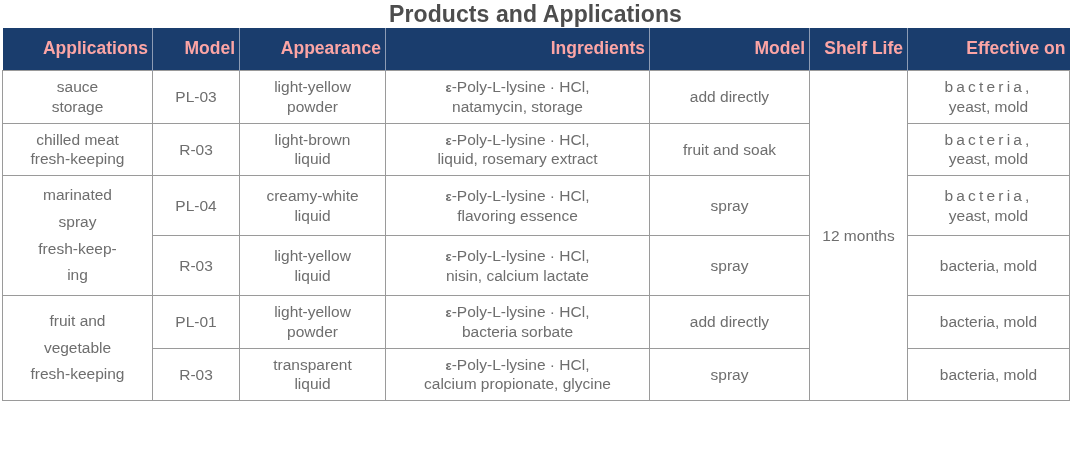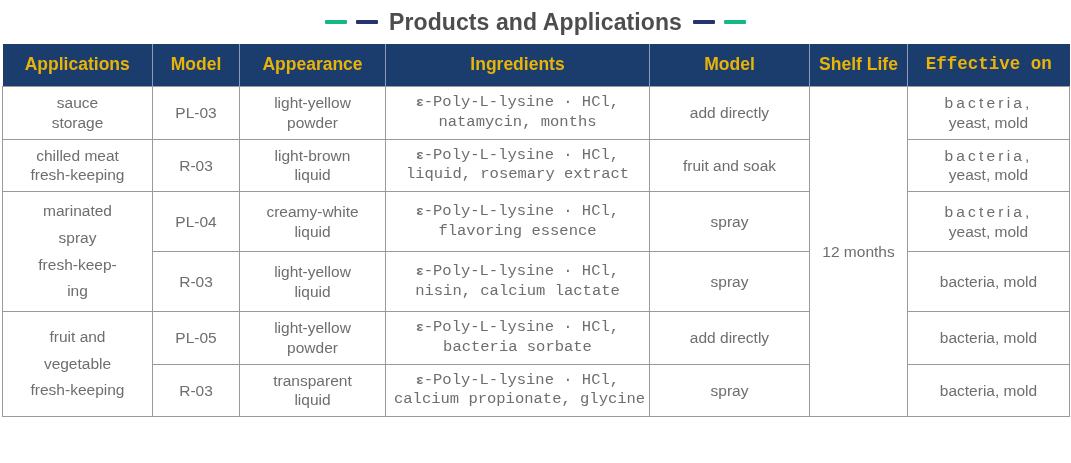--- a/index.html
+++ b/index.html
@@ -9,25 +9,26 @@
   }
   body {
     width: 1071px;
     height: 463px;
     font-family: "Liberation Sans", sans-serif;
     overflow: hidden;
   }
 
   
   .title-bar {
-    height: 44px;
+    height: 28px;
     display: flex;
     align-items: center;
     justify-content: center;
     gap: 9px;
+    flex-direction: column;
   }
   .dash {
     display: inline-block;
     width: 22px;
     height: 4px;
     border-radius: 1px;
   }
   .dash.green { background: #14b888; }
   .dash.navy  { background: #27336e; }
   .title-text {
@@ -44,45 +45,45 @@
     padding: 0 2px;
   }
   table.pa {
     border-collapse: collapse;
     width: 1067px;
     table-layout: fixed;
     margin: 0 auto;
   }
   table.pa thead th {
     background: #1a3d6d;
-    color: #eab308;
+    color: #fca5a5;
     font-size: 17.5px;
     font-weight: bold;
     height: 42px;
     padding: 0 4px;
-    text-align: center;
+    text-align: right;
     vertical-align: middle;
     border-right: 1px solid #8d9cb5;
     border-left: none;
     line-height: 1.1;
     white-space: nowrap;
   }
-  table.pa thead th:last-child { border-right: none; font-family: Liberation Mono, monospace; }
+  table.pa thead th:last-child { border-right: none; }
 
   table.pa tbody td {
     border: 1px solid #9a9a9a;
     color: #6e6e6e;
     font-size: 15.5px;
     text-align: center;
     vertical-align: middle;
     padding: 6px 5px;
     line-height: 1.28;
     font-weight: normal;
   }
-  table.pa tbody td.ingredients { padding-left: 8px; padding-right: 8px; font-family: Liberation Mono, monospace; }
+  table.pa tbody td.ingredients { padding-left: 8px; padding-right: 8px; }
 
   
   .eps {
     font-weight: bold;
     font-size: 13px;
     vertical-align: baseline;
   }
 
   
   td.app { line-height: 1.30; }
@@ -124,21 +125,21 @@
         <th>Model</th>
         <th>Shelf Life</th>
         <th>Effective on</th>
       </tr>
     </thead>
     <tbody>
         <tr>
           <td class="app" rowspan="1"><span class="nowrap">sauce</span><br><span class="nowrap">storage</span></td>
           <td>PL-03</td>
           <td><span class="nowrap">light-yellow</span><br><span class="nowrap">powder</span></td>
-          <td class="ingredients"><span class="eps">ε</span><span class="nowrap">-Poly-L-lysine · HCl,</span><br><span class="nowrap">natamycin, months</span></td>
+          <td class="ingredients"><span class="eps">ε</span><span class="nowrap">-Poly-L-lysine · HCl,</span><br><span class="nowrap">natamycin, storage</span></td>
           <td>add directly</td>
           <td rowspan="6"><span class="nowrap">12 months</span></td>
           <td><span class="nowrap spaced">bacteria,</span><br><span class="nowrap">yeast, mold</span></td>
         </tr>
         <tr>
           <td class="app" rowspan="1"><span class="nowrap">chilled meat</span><br><span class="nowrap">fresh-keeping</span></td>
           <td>R-03</td>
           <td><span class="nowrap">light-brown</span><br><span class="nowrap">liquid</span></td>
           <td class="ingredients"><span class="eps">ε</span><span class="nowrap">-Poly-L-lysine · HCl,</span><br><span class="nowrap">liquid, rosemary extract</span></td>
           <td>fruit and soak</td>
@@ -154,21 +155,21 @@
         </tr>
         <tr>
           <td>R-03</td>
           <td><span class="nowrap">light-yellow</span><br><span class="nowrap">liquid</span></td>
           <td class="ingredients"><span class="eps">ε</span><span class="nowrap">-Poly-L-lysine · HCl,</span><br><span class="nowrap">nisin, calcium lactate</span></td>
           <td>spray</td>
           <td><span class="nowrap">bacteria, mold</span></td>
         </tr>
         <tr>
           <td class="app loose" rowspan="2"><span class="nowrap">fruit and</span><br><span class="nowrap">vegetable</span><br><span class="nowrap">fresh-keeping</span></td>
-          <td>PL-05</td>
+          <td>PL-01</td>
           <td><span class="nowrap">light-yellow</span><br><span class="nowrap">powder</span></td>
           <td class="ingredients"><span class="eps">ε</span><span class="nowrap">-Poly-L-lysine · HCl,</span><br><span class="nowrap">bacteria sorbate</span></td>
           <td>add directly</td>
           <td><span class="nowrap">bacteria, mold</span></td>
         </tr>
         <tr>
           <td>R-03</td>
           <td><span class="nowrap">transparent</span><br><span class="nowrap">liquid</span></td>
           <td class="ingredients"><span class="eps">ε</span><span class="nowrap">-Poly-L-lysine · HCl,</span><br><span class="nowrap">calcium propionate, glycine</span></td>
           <td>spray</td>

